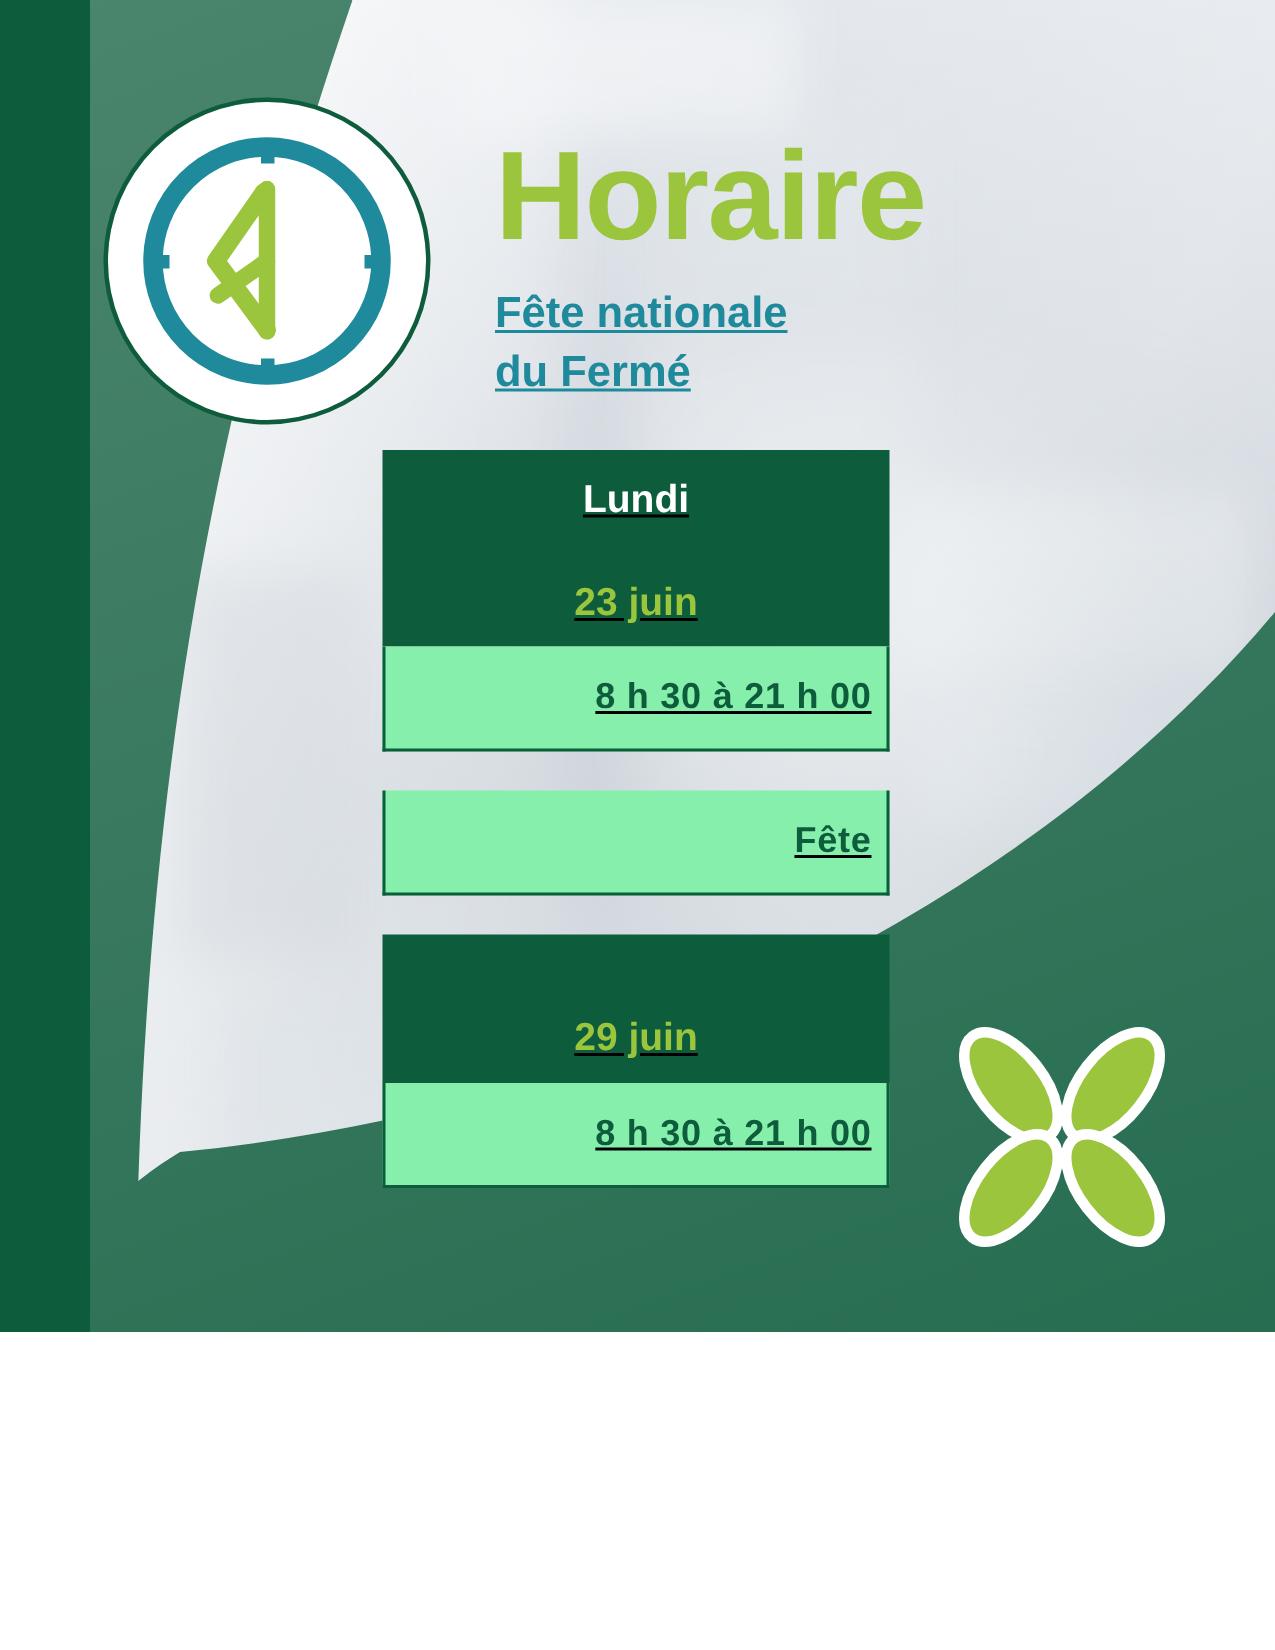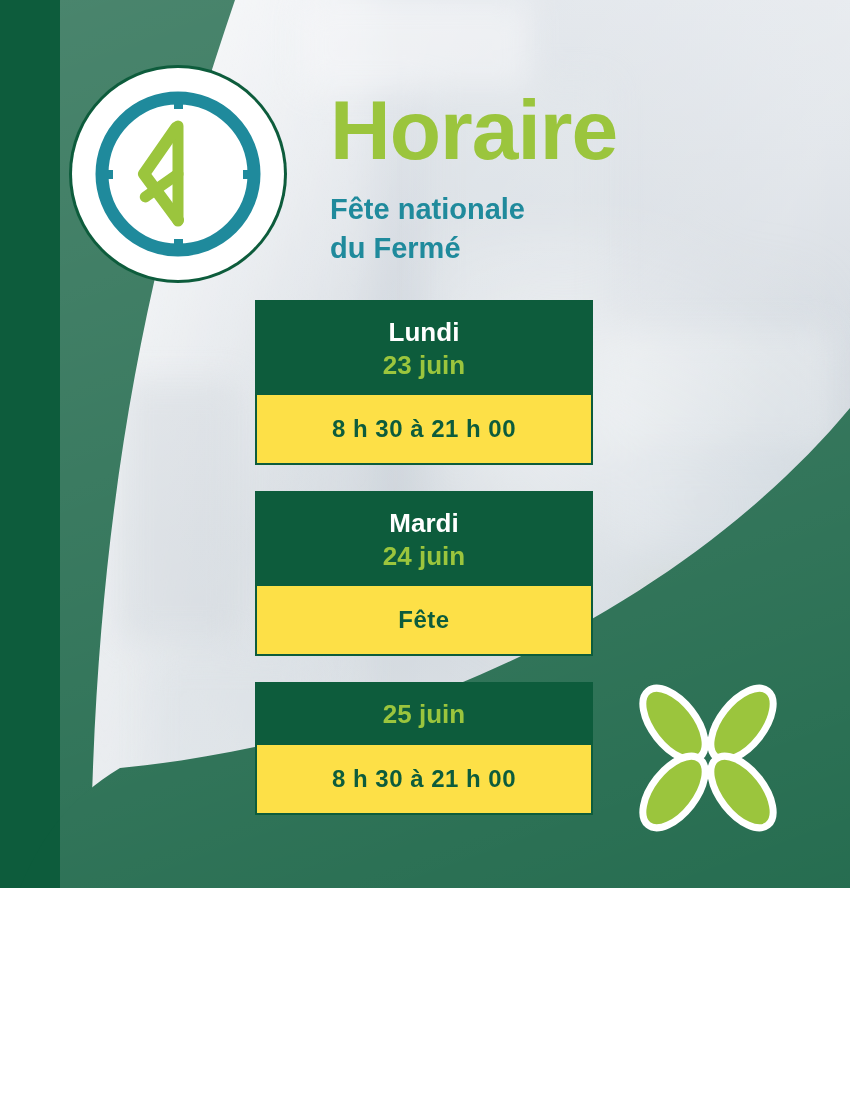--- a/index.html
+++ b/index.html
@@ -114,56 +114,59 @@
   }
   .subtitle {
     position: absolute;
     left: 330px;
     top: 190px;
     font-size: 29px;
     font-weight: bold;
     color: #1f8a9c;
     line-height: 1.35;
     max-width: 330px;
+    text-decoration: underline;
   }
 
   
   .cards {
     position: absolute;
     left: 255px;
     top: 300px;
     width: 338px;
   }
   .card {
     margin-bottom: 26px;
     box-shadow: 0 0 0 0 transparent;
+    text-decoration: underline;
   }
   .card-head {
     background: #0d5c3c;
     padding: 16px 10px 14px;
     text-align: center;
   }
   .card-day {
     font-size: 26px;
     font-weight: bold;
     color: #ffffff;
     line-height: 1.25;
   }
   .card-date {
     font-size: 26px;
     font-weight: bold;
     color: #9bc53d;
     line-height: 1.25;
+    margin-top: 36px;
   }
   .card-body {
-    background: #fde047;
+    background: #86efac;
     border: 2px solid #0d5c3c;
     border-top: none;
     padding: 20px 10px;
-    text-align: center;
+    text-align: right;
   }
   .card-hours {
     font-size: 24px;
     font-weight: bold;
     color: #0d5c3c;
     letter-spacing: 0.5px;
   }
 
   
   .butterfly {
@@ -224,32 +227,28 @@
       <div class="card-head">
         <div class="card-day">Lundi</div>
         <div class="card-date">23 juin</div>
       </div>
       <div class="card-body">
         <div class="card-hours">8 h 30 à 21 h 00</div>
       </div>
     </div>
 
     <div class="card">
-      <div class="card-head">
-        <div class="card-day">Mardi</div>
-        <div class="card-date">24 juin</div>
-      </div>
       <div class="card-body">
         <div class="card-hours">Fête</div>
       </div>
     </div>
 
     <div class="card">
       <div class="card-head">
-        <div class="card-date">25 juin</div>
+        <div class="card-date">29 juin</div>
       </div>
       <div class="card-body">
         <div class="card-hours">8 h 30 à 21 h 00</div>
       </div>
     </div>
 
   </div>
 
   <div class="butterfly">
     <svg width="180" height="180" viewBox="0 0 180 180" xmlns="http://www.w3.org/2000/svg">

